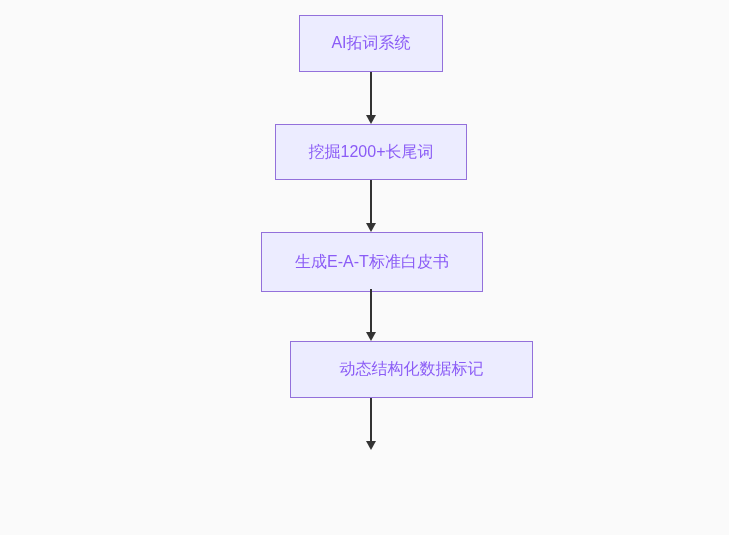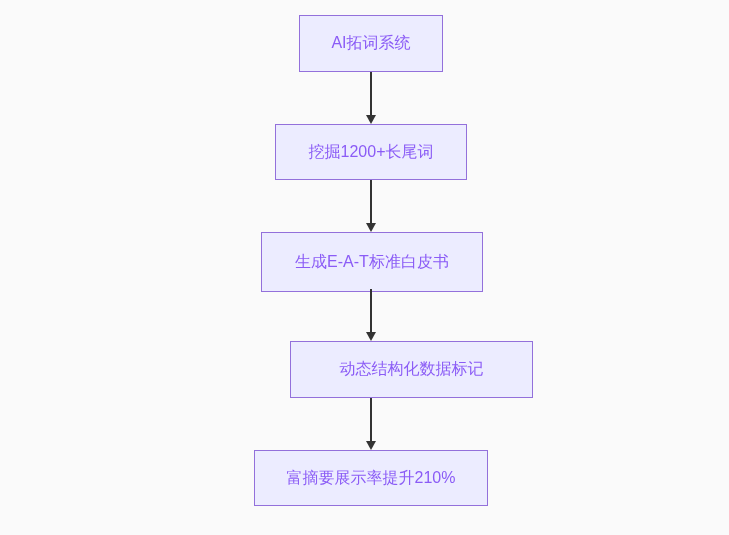--- a/index.html
+++ b/index.html
@@ -95,17 +95,14 @@
 
   <div class="flow-node node-4">
     <span>动态结构化数据标记</span>
   </div>
 
   <div class="flow-arrow arrow-4">
     <div class="stem"></div>
     <div class="head"></div>
   </div>
 
-  <div class="flow-node node-5">
-    <span>富摘要展示率提升210%</span>
-  </div>
 
 </div>
 
 </body></html>

